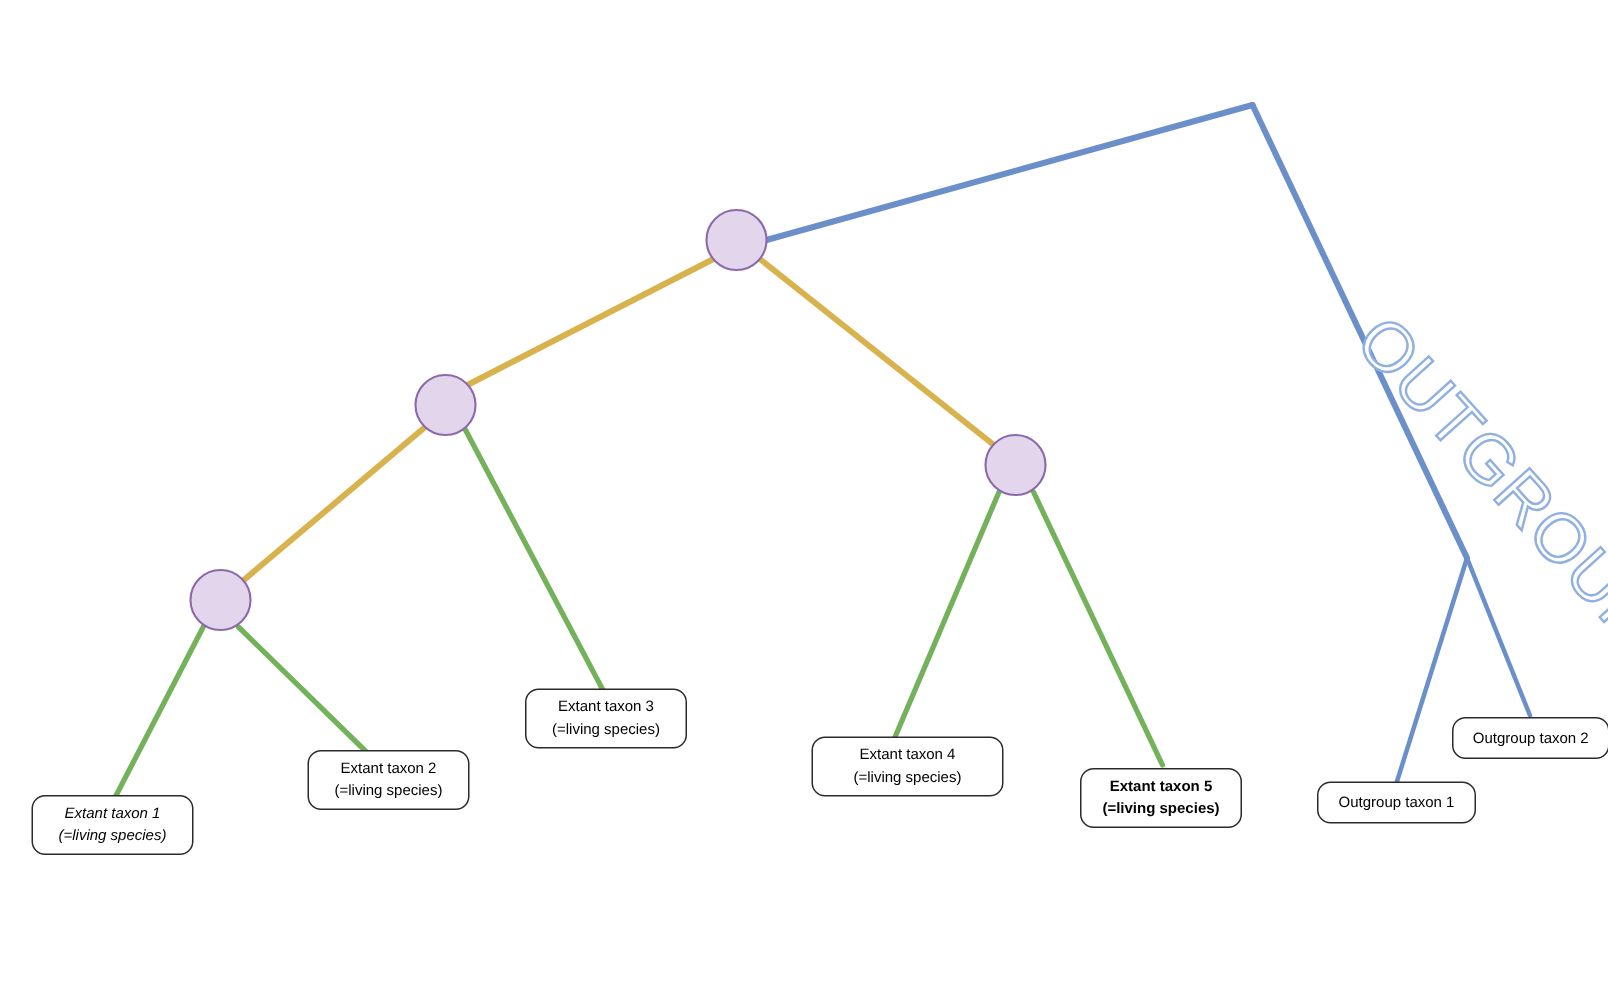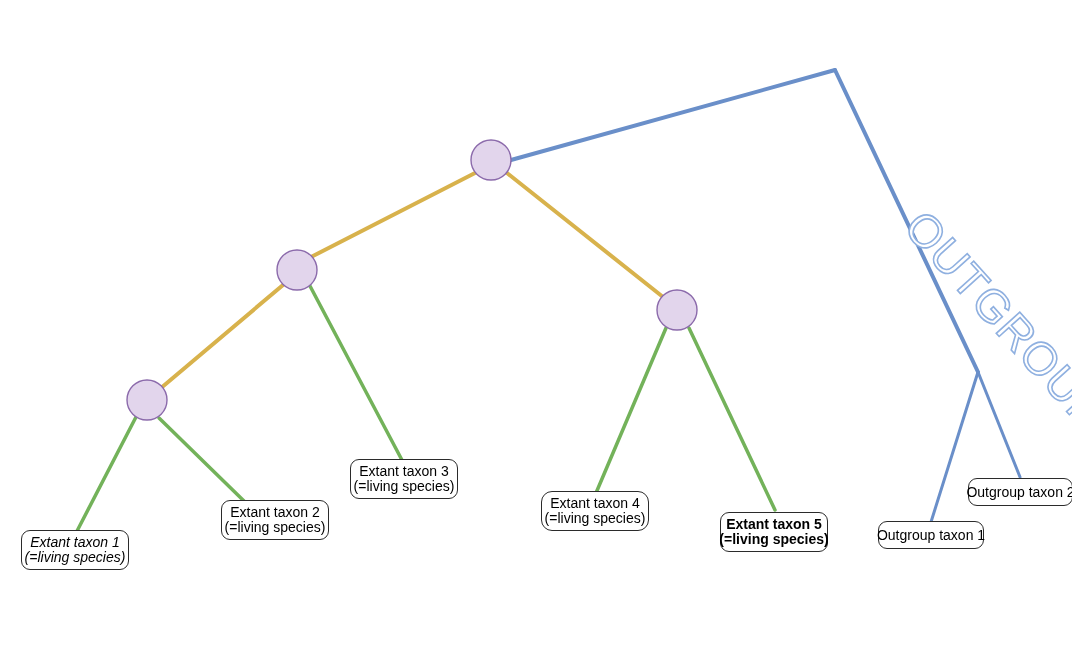--- a/index.html
+++ b/index.html
@@ -16,21 +16,21 @@
   .taxon-box{
     position:absolute;
     box-sizing:border-box;
     background:#ffffff;
     border:1px solid #2b2b2b;
     border-radius:9px;
     display:flex;
     flex-direction:column;
     align-items:center;
     justify-content:center;
-    font-size:14px;
+    font-size:10px;
     line-height:15px;
     color:#000000;
     text-align:center;
     white-space:nowrap;
   }
   .taxon-box .l1,.taxon-box .l2{display:block;}
 
   .ancestor-box{
     position:absolute;
     box-sizing:border-box;
@@ -89,29 +89,29 @@
   </svg>
 
 
   <div class="outgroup-label" id="outgroup-label" style="left: 934px; top: 200px; transform: rotate(48deg); -webkit-text-stroke: 1.6px rgb(143, 176, 224);">OUTGROUP</div>
 
   <div id="taxa-layer">
       <div class="taxon-box" style="left: 21px; top: 530px; width: 108px; height: 40px; font-style: italic;">
         <span class="l1">Extant taxon 1</span>
         <span class="l2">(=living species)</span>
       </div>
-      <div class="taxon-box" style="left: 205px; top: 500px; width: 108px; height: 40px; margin-left: 16px;">
+      <div class="taxon-box" style="left: 205px; top: 500px; width: 108px; height: 40px;">
         <span class="l1">Extant taxon 2</span>
         <span class="l2">(=living species)</span>
       </div>
       <div class="taxon-box" style="left: 350px; top: 459px; width: 108px; height: 40px;">
         <span class="l1">Extant taxon 3</span>
         <span class="l2">(=living species)</span>
       </div>
-      <div class="taxon-box" style="left: 541px; top: 491px; width: 108px; height: 40px; border-radius: 11px;">
+      <div class="taxon-box" style="left: 541px; top: 491px; width: 128px; height: 40px;">
         <span class="l1">Extant taxon 4</span>
         <span class="l2">(=living species)</span>
       </div>
       <div class="taxon-box" style="left: 720px; top: 512px; width: 108px; height: 40px; font-weight: bold;">
         <span class="l1">Extant taxon 5</span>
         <span class="l2">(=living species)</span>
       </div>
       <div class="taxon-box" style="left: 878px; top: 521px; width: 106px; height: 28px; text-align: center;">
         <span class="l1">Outgroup taxon 1</span>
       </div>

